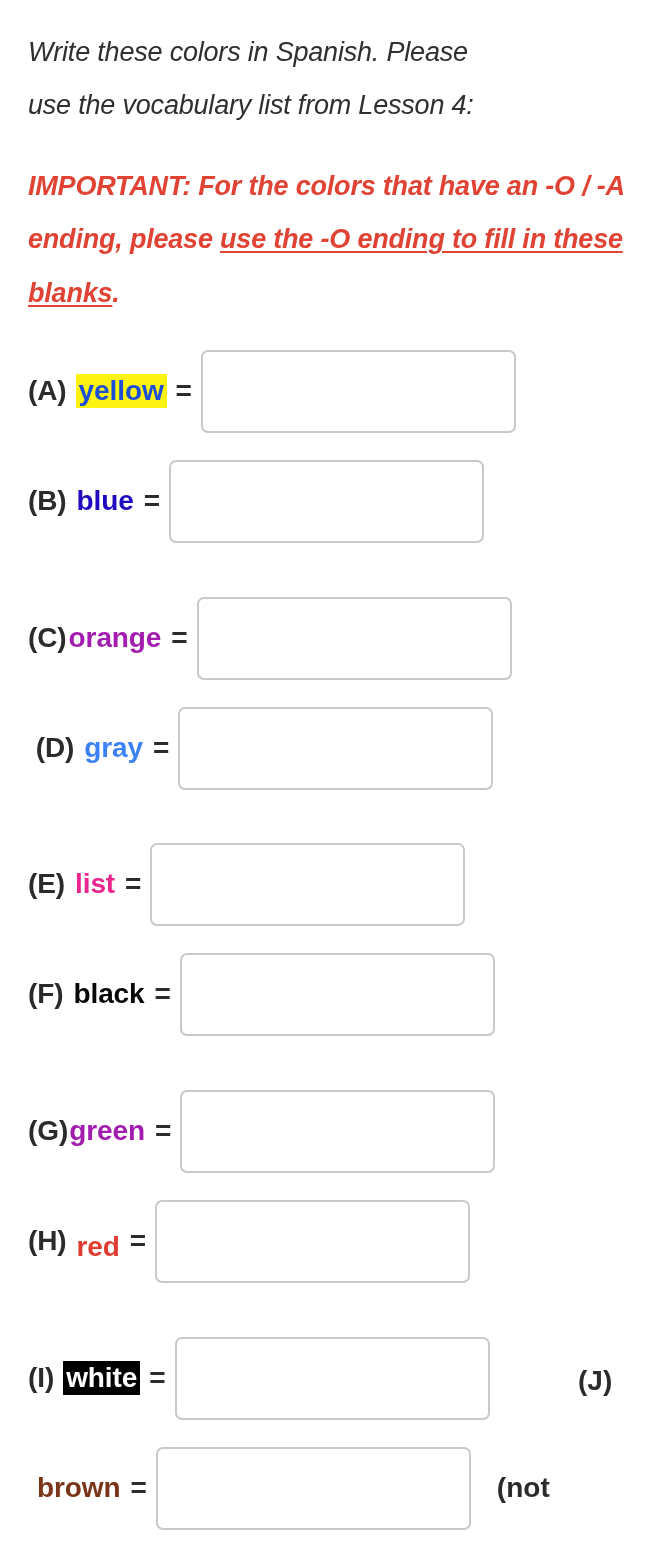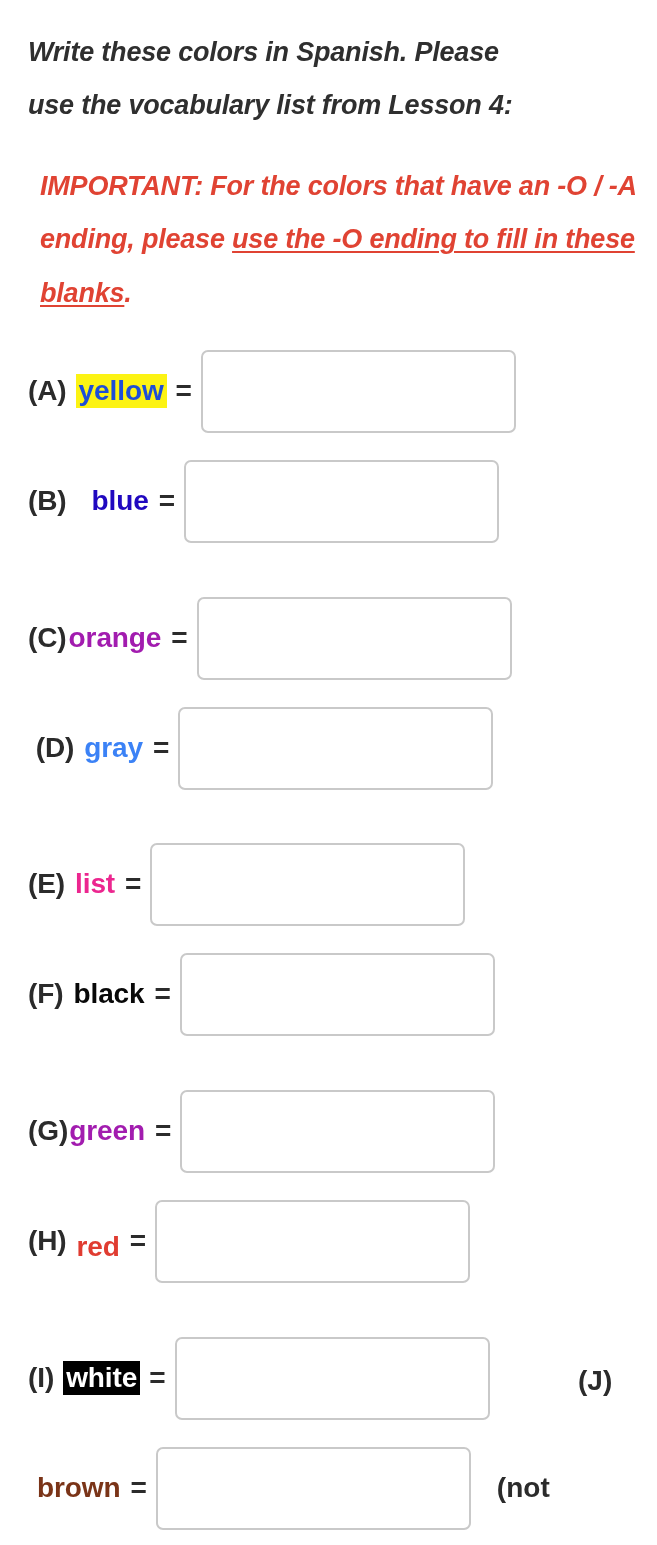--- a/index.html
+++ b/index.html
@@ -25,27 +25,27 @@
 
   
   .intro {
     position: absolute;
     left: 28px;
     top: 26px;
     width: 600px;
     font-size: 27px;
     line-height: 1.98;
     font-style: italic;
-    font-weight: 700;
+    font-weight: 400;
     color: #2f2f2f;
     letter-spacing: -0.2px;
   }
   .important {
     position: absolute;
-    left: 40px;
+    left: 28px;
     top: 160px;
     width: 610px;
     font-size: 27px;
     line-height: 1.98;
     font-style: italic;
     font-weight: 700;
     color: #e04333;
     letter-spacing: -0.2px;
   }
   .important .und {
@@ -123,21 +123,21 @@
 
   <div class="row" style="left:28px; top:345px;">
     <span class="lbl">(A)</span>
     <span class="lbl word" id="w0" style="margin-left: 9px; color: #1d4ed8; background: rgb(252, 243, 19); padding: 1px 3px;">yellow</span>
     <span class="eq">=</span>
     <input class="blank" type="text" id="i0" placeholder="" style="">
   </div>
 
   <div class="row" style="left:28px; top:455px;">
     <span class="lbl">(B)</span>
-    <span class="lbl word" id="w1" style="margin-left: 24px; color: rgb(32, 8, 192);">blue</span>
+    <span class="lbl word" id="w1" style="margin-left: 9px; color: rgb(32, 8, 192);">blue</span>
     <span class="eq">=</span>
     <input class="blank" type="text" id="i1" placeholder="" style="">
   </div>
 
   <div class="row" style="left:28px; top:592px;">
     <span class="lbl">(C)</span>
     <span class="lbl word" id="w2" style="margin-left: 1px; color: #a21caf;">orange</span>
     <span class="eq">=</span>
     <input class="blank" type="text" id="i2" placeholder="" style="">
   </div>

